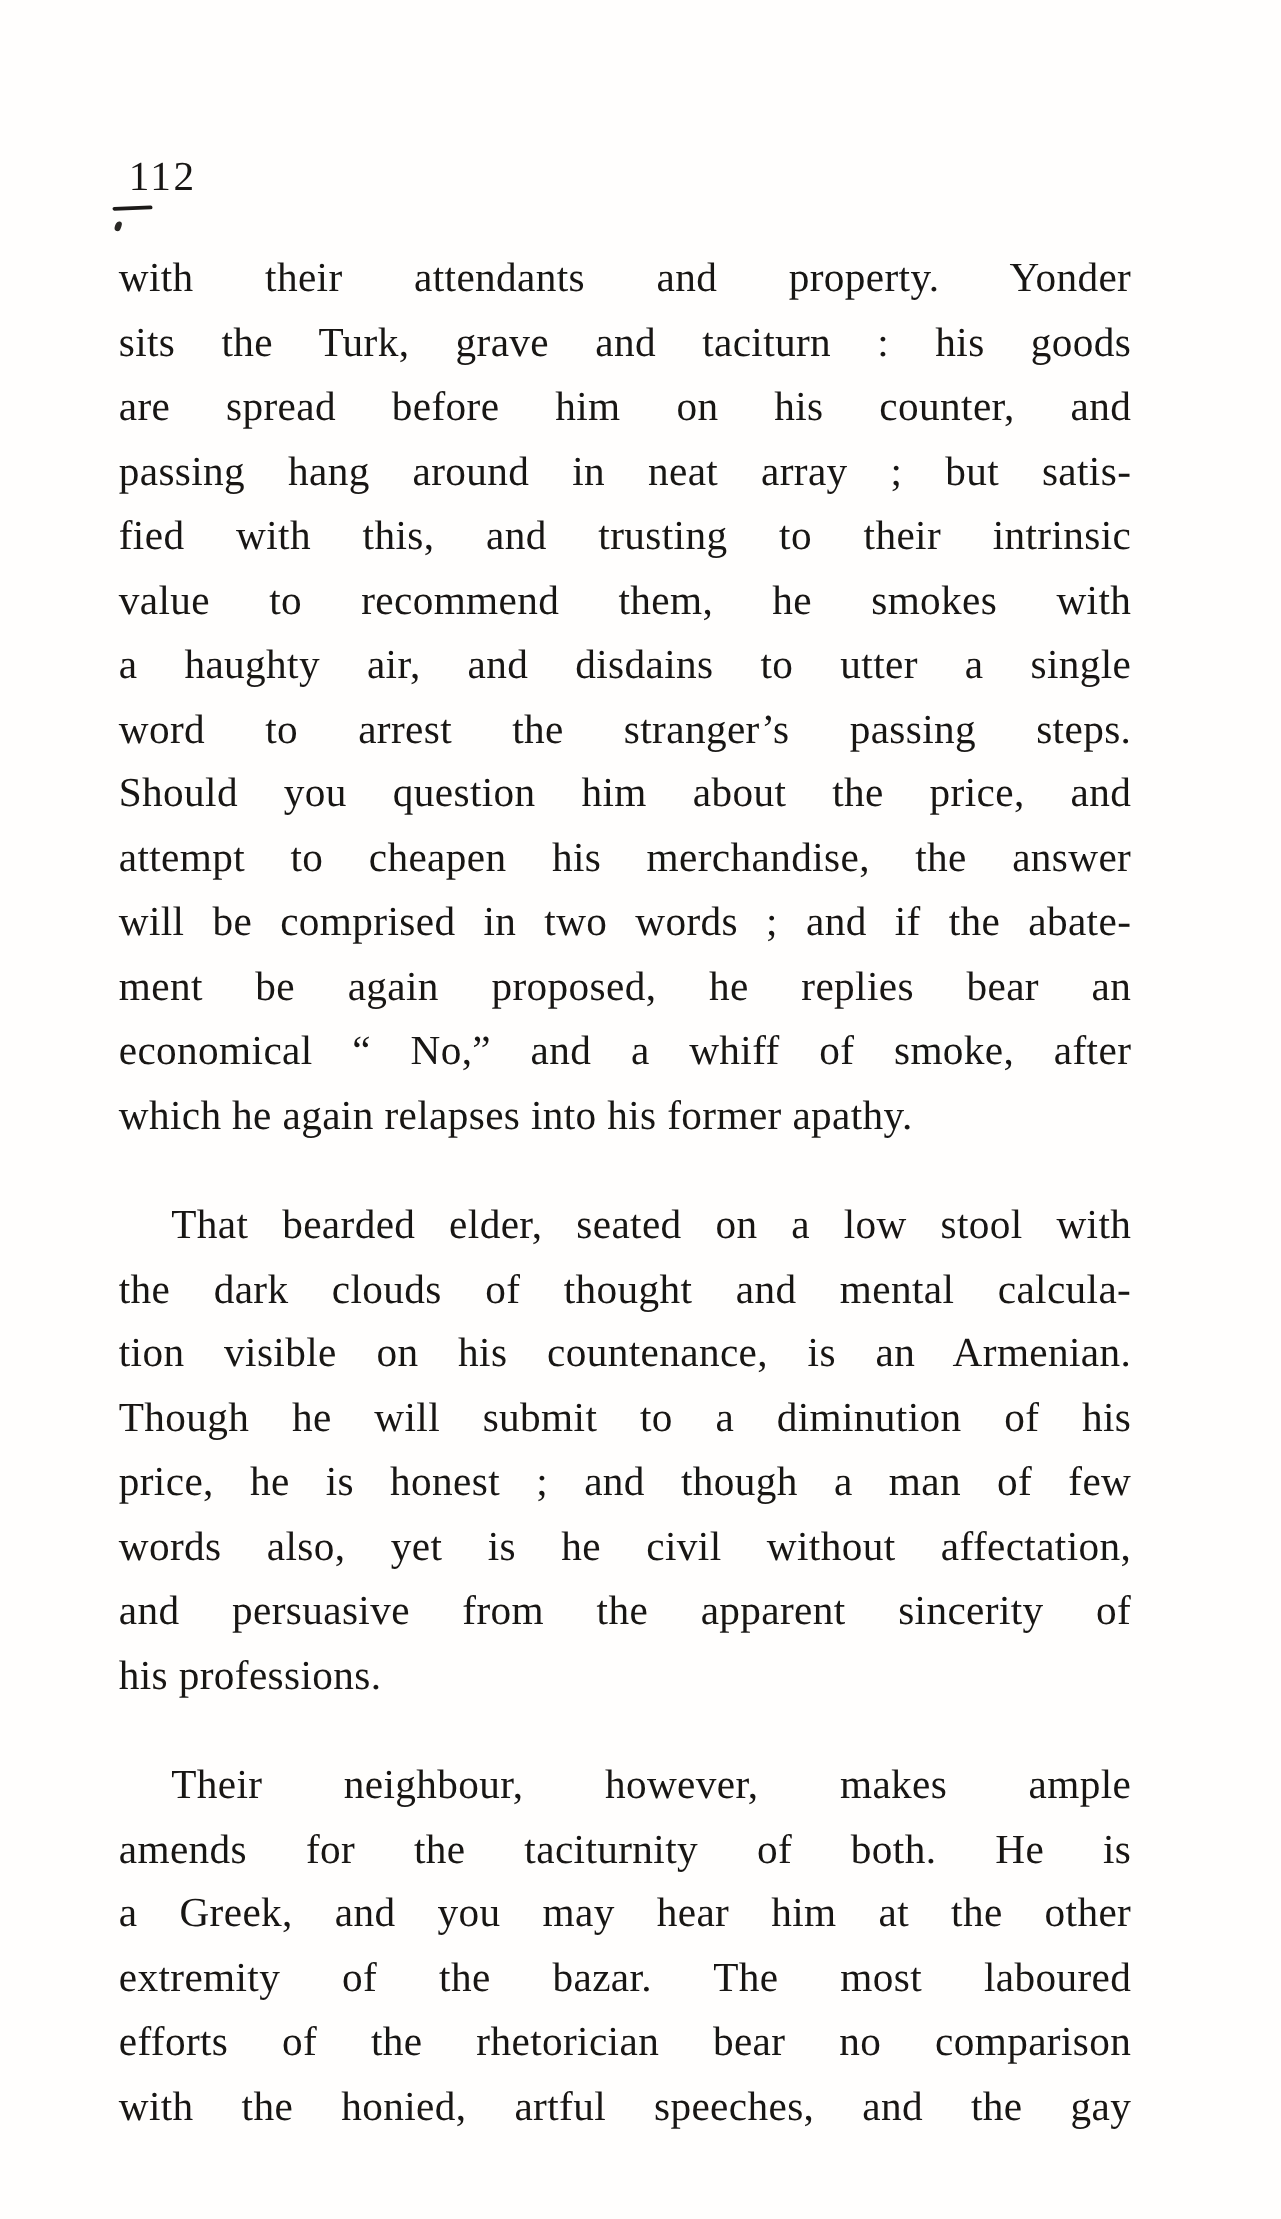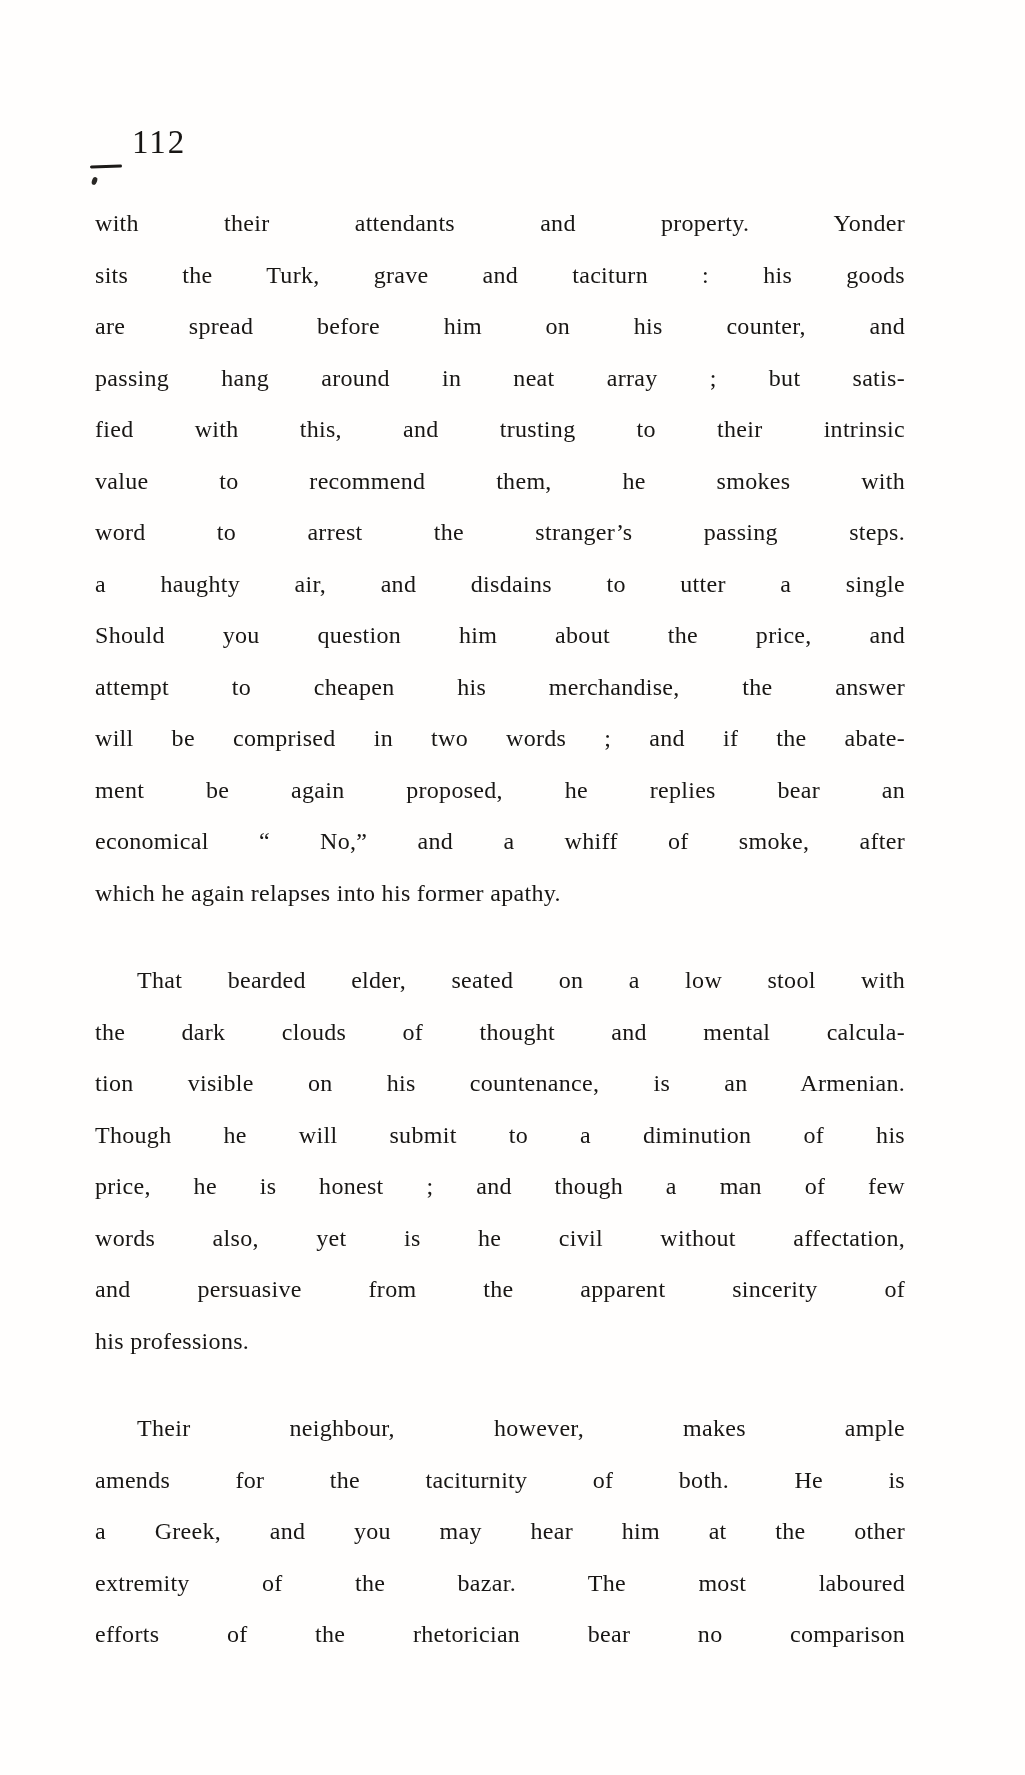--- a/index.html
+++ b/index.html
@@ -23,21 +23,20 @@
     width: 810px;
     height: 44px;
   }
   .page-number {
     position: absolute;
     left: 8px;
     top: 0;
     font-size: 33px;
     letter-spacing: 2px;
     font-weight: 400;
-    margin-left: 29px;
   }
   .running-head {
     position: absolute;
     left: 0;
     right: 0;
     top: 7px;
     text-align: center;
     font-size: 25px;
     letter-spacing: 3px;
     word-spacing: 4px;
@@ -61,21 +60,21 @@
     height: 8px;
     background: #2a2825;
     border-radius: 60% 40% 50% 50%;
     transform: rotate(18deg);
   }
   .text-block {
     position: absolute;
     top: 198px;
     left: 95px;
     width: 810px;
-    font-size: 24px;
+    font-size: 33px;
     line-height: 51.5px;
     letter-spacing: 0.3px;
   }
   .line {
     text-align: justify;
     text-align-last: justify;
     min-height: 51.5px;
   }
   .line.indent {
     text-indent: 42px;
@@ -96,35 +95,36 @@
   <div class="ink-dash"></div>
   <div class="ink-speck"></div>
 
   <main class="text-block" id="body-container">
       <div class="line">with their attendants and property. Yonder</div>
       <div class="line">sits the Turk, grave and taciturn : his goods</div>
       <div class="line">are spread before him on his counter, and</div>
       <div class="line">passing hang around in neat array ; but satis-</div>
       <div class="line">fied with this, and trusting to their intrinsic</div>
       <div class="line">value to recommend them, he smokes with</div>
+      <div class="line">a haughty air, and disdains to utter a single</div>
       <div class="line">word to arrest the stranger’s passing steps.</div>
-      <div class="line">a haughty air, and disdains to utter a single</div>
       <div class="line">Should you question him about the price, and</div>
       <div class="line">attempt to cheapen his merchandise, the answer</div>
       <div class="line">will be comprised in two words ; and if the abate-</div>
       <div class="line">ment be again proposed, he replies bear an</div>
       <div class="line">economical “ No,” and a whiff of smoke, after</div>
       <div class="line para-end">which he again relapses into his former apathy.</div>
       <div class="line indent">That bearded elder, seated on a low stool with</div>
       <div class="line">the dark clouds of thought and mental calcula-</div>
       <div class="line">tion visible on his countenance, is an Armenian.</div>
       <div class="line">Though he will submit to a diminution of his</div>
       <div class="line">price, he is honest ; and though a man of few</div>
       <div class="line">words also, yet is he civil without affectation,</div>
       <div class="line">and persuasive from the apparent sincerity of</div>
       <div class="line para-end">his professions.</div>
       <div class="line indent">Their neighbour, however, makes ample</div>
       <div class="line">amends for the taciturnity of both. He is</div>
       <div class="line">a Greek, and you may hear him at the other</div>
       <div class="line">extremity of the bazar. The most laboured</div>
       <div class="line">efforts of the rhetorician bear no comparison</div>
+      <div class="line">with the honied, artful speeches, and the gay</div>
     </main>
 </div>
 
 </body></html>

